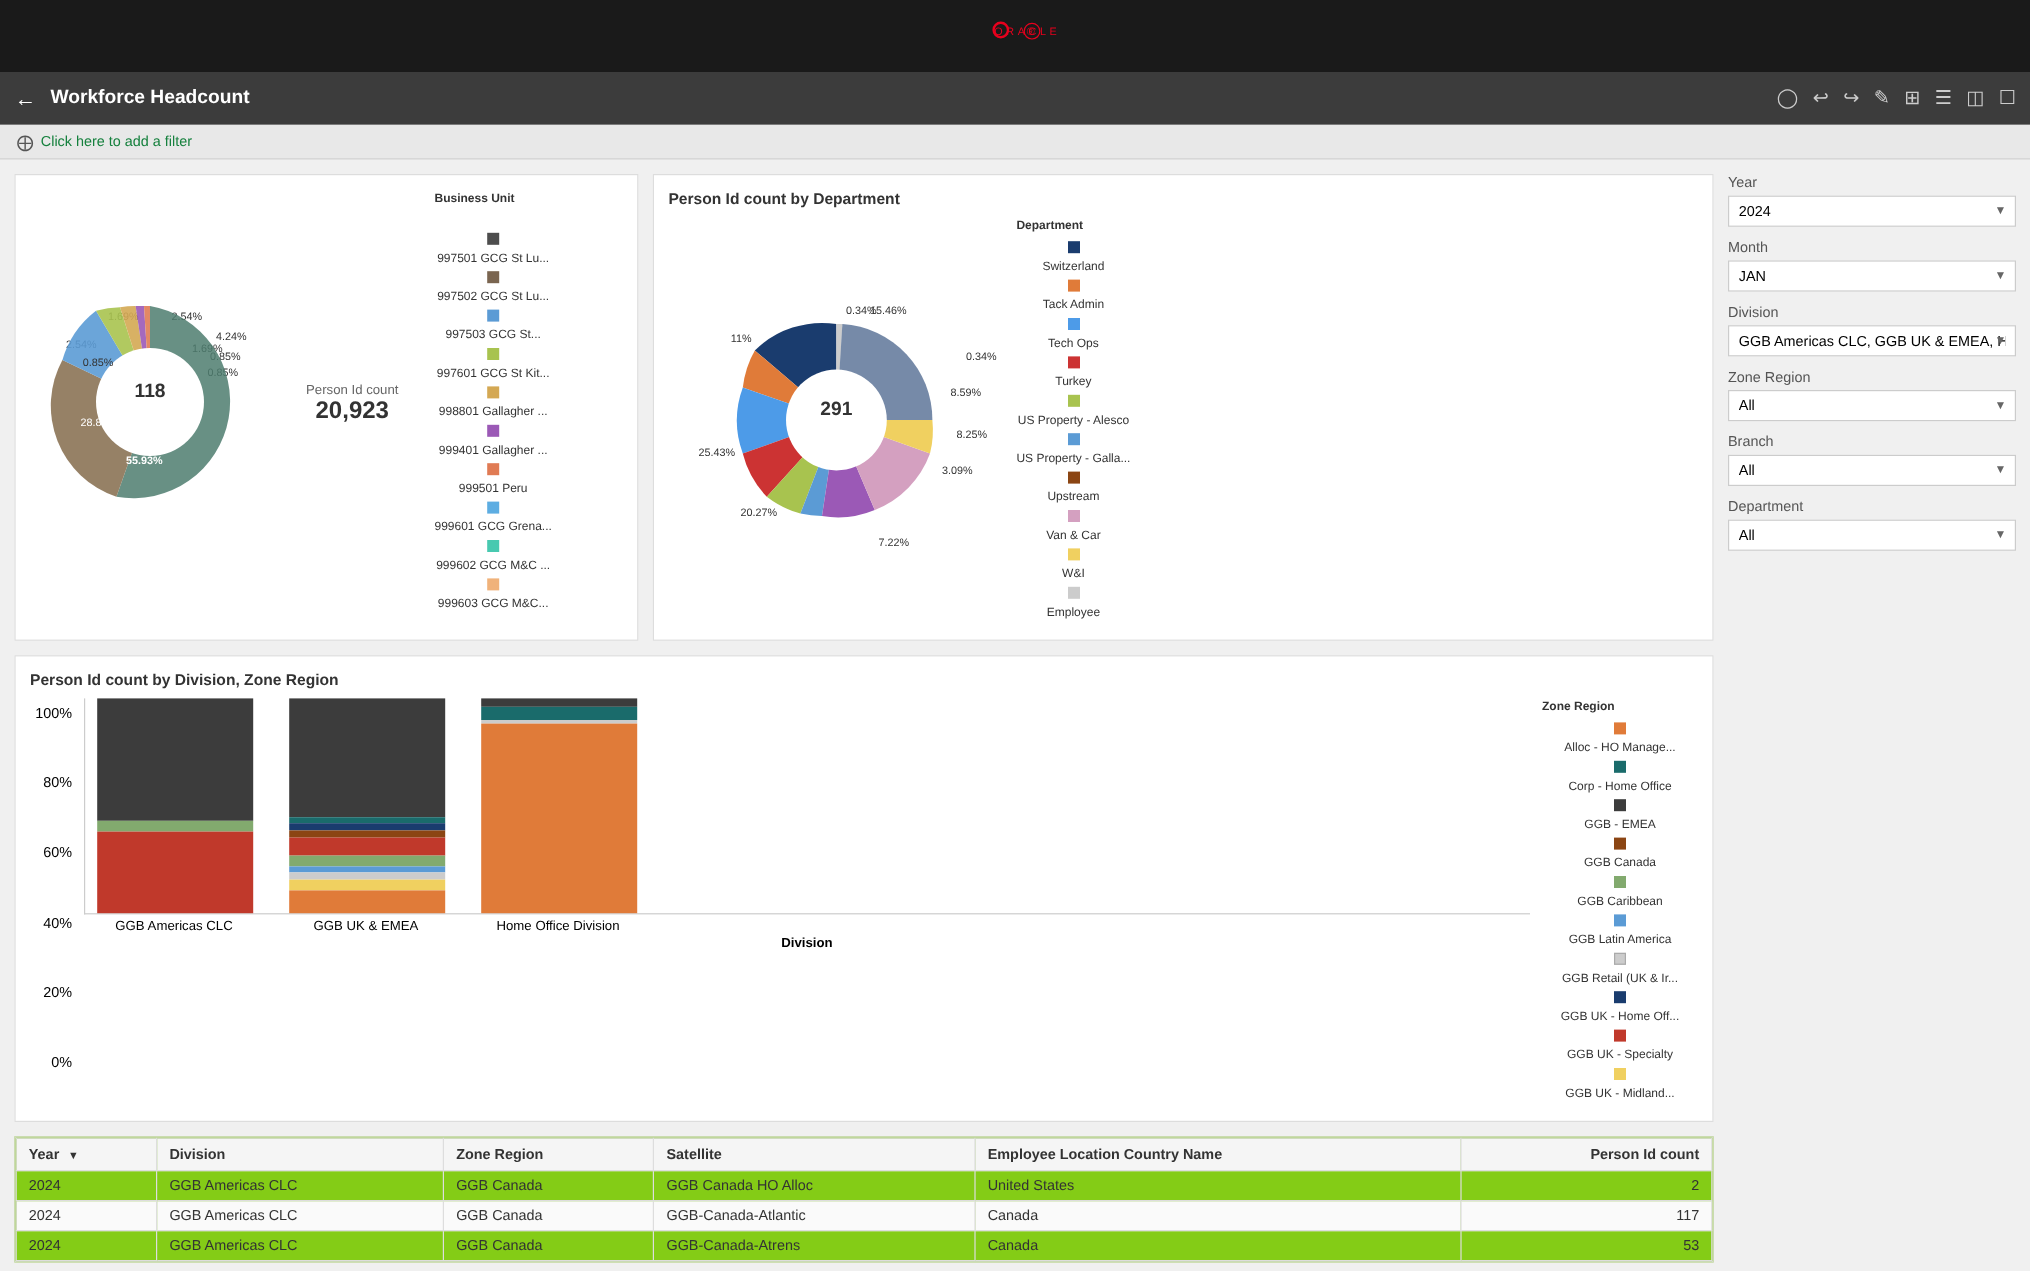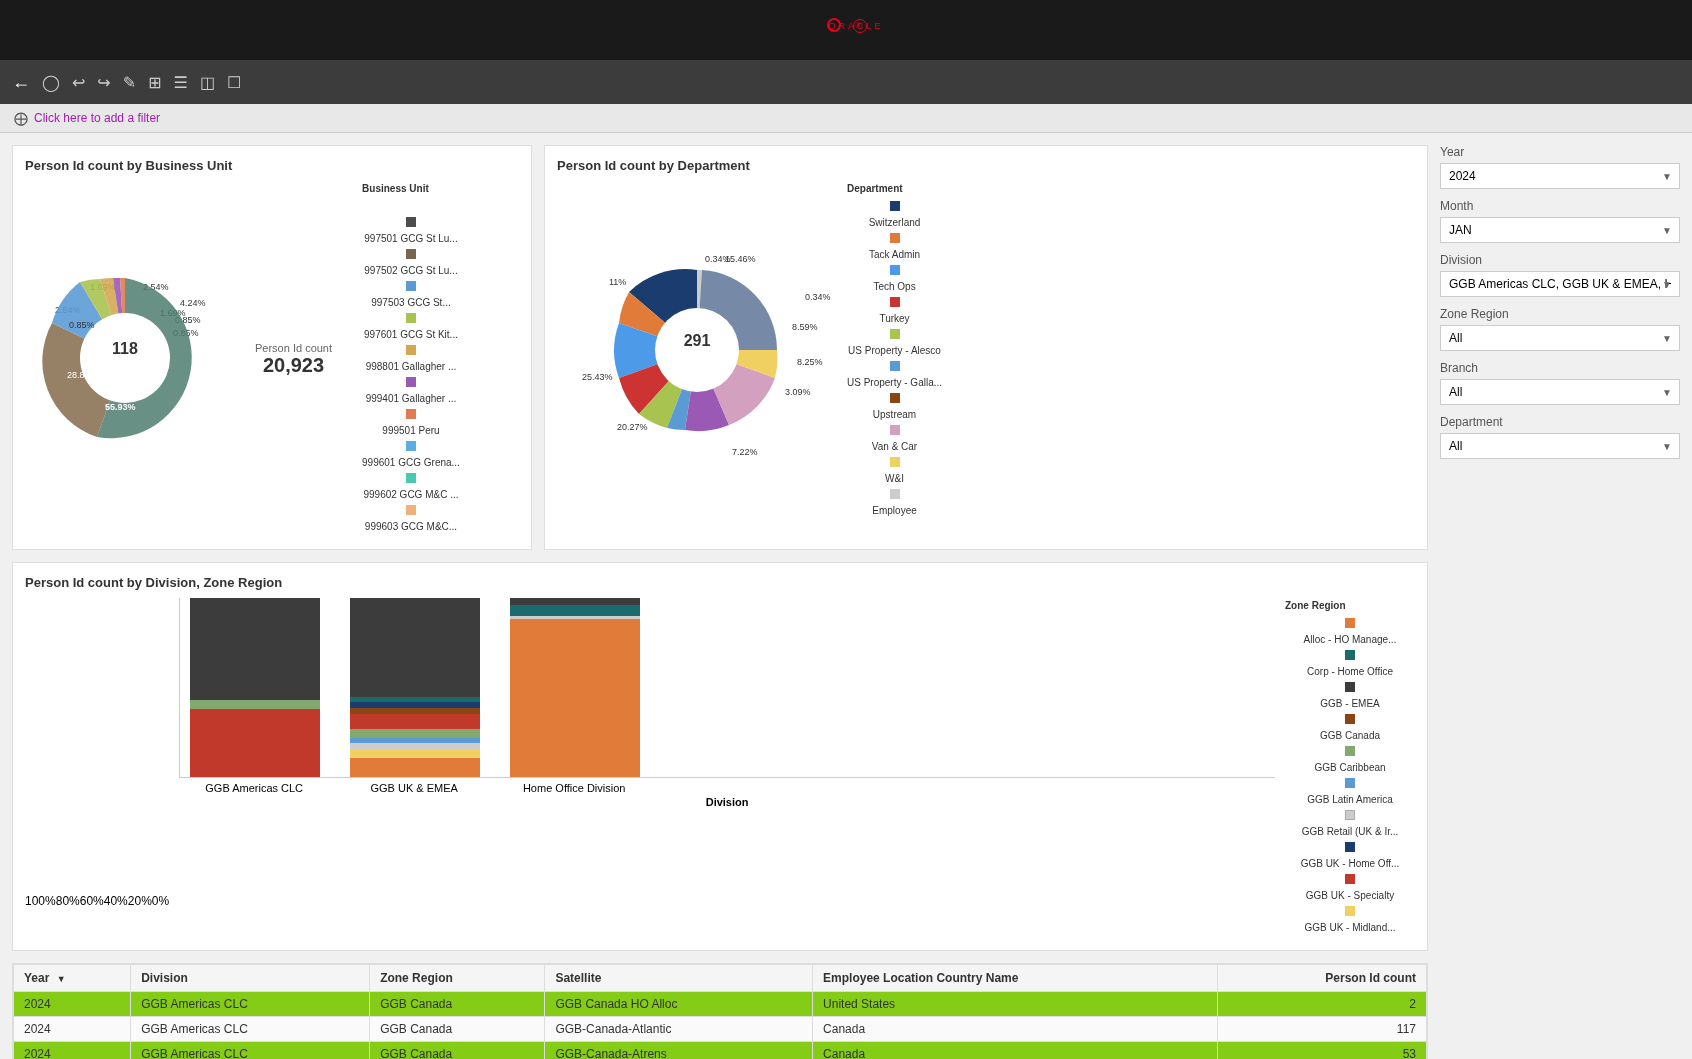--- a/index.html
+++ b/index.html
@@ -74,21 +74,21 @@
       align-items: center;
       gap: 6px;
       border-bottom: 1px solid #ccc;
     }
     .filter-bar-icon {
       font-size: 14px;
       color: #555;
     }
     .filter-bar-text {
       font-size: 12px;
-      color: #a21caf;
+      color: #15803d;
     }
 
     
     .main-content {
       display: flex;
       padding: 12px;
       gap: 12px;
       background: #f0f0f0;
     }
 
@@ -257,20 +257,21 @@
 
 <div class="oracle-bar">
   <div class="oracle-logo">
     <span>ORACLE</span>
     <span style="display:inline-block;border:1.5px solid #e8001d;border-radius:50%;width:14px;height:14px;font-size:9px;text-align:center;line-height:12px;margin-left:2px;vertical-align:super;font-weight:normal;font-style:normal;color:#e8001d;">®</span>
   </div>
 </div>
 
 <div class="toolbar">
   <span class="toolbar-back">←</span>
+  <span class="toolbar-title">Workforce Headcount</span>
   <div class="toolbar-icons">
     <span class="toolbar-icon">◯</span>
     <span class="toolbar-icon">↩</span>
     <span class="toolbar-icon">↪</span>
     <span class="toolbar-icon">✎</span>
     <span class="toolbar-icon">⊞</span>
     <span class="toolbar-icon">☰</span>
     <span class="toolbar-icon">◫</span>
     <span class="toolbar-icon">☐</span>
   </div>
@@ -281,21 +282,20 @@
   <span class="filter-bar-text">Click here to add a filter</span>
 </div>
 
 <div class="main-content">
 
   <div class="charts-area">
 
     <div class="top-charts">
 
       <div class="chart-card" style="max-width: 520px;">
-        <div class="chart-title">Person Id count by Business Unit</div>
         <div class="pie-chart-container">
           <div class="pie-svg-wrapper">
             <svg width="200" height="200" viewBox="0 0 200 200">
 
               <text x="155" y="48" font-size="9" fill="#333">4.24%</text>
               <text x="150" y="65" font-size="9" fill="#333">0.85%</text>
               <text x="148" y="78" font-size="9" fill="#333">0.85%</text>
               <text x="135" y="58" font-size="9" fill="#333">1.69%</text>
               <text x="118" y="32" font-size="9" fill="#333">2.54%</text>
               <text x="65" y="32" font-size="9" fill="#333">1.69%</text>
@@ -460,21 +460,21 @@
           </div>
         </div>
       </div>
 
     </div>
 
     <div class="bar-chart-card">
       <div class="chart-title">Person Id count by Division, Zone Region</div>
       <div style="display:flex; gap:10px;">
 
-        <div style="display:flex;flex-direction:row;justify-content:space-between;align-items:flex-end;padding-bottom:30px;padding-top:5px;min-width:35px;">
+        <div style="display:flex;flex-direction:column;justify-content:space-between;align-items:flex-end;padding-bottom:30px;padding-top:5px;min-width:35px;">
           <span>100%</span>
           <span>80%</span>
           <span>60%</span>
           <span>40%</span>
           <span>20%</span>
           <span>0%</span>
         </div>
 
         <div style="flex:1;">
           <div style="display:flex;gap:30px;height:180px;align-items:flex-end;border-bottom:1px solid #ccc;border-left:1px solid #ccc;padding-left:10px;">

